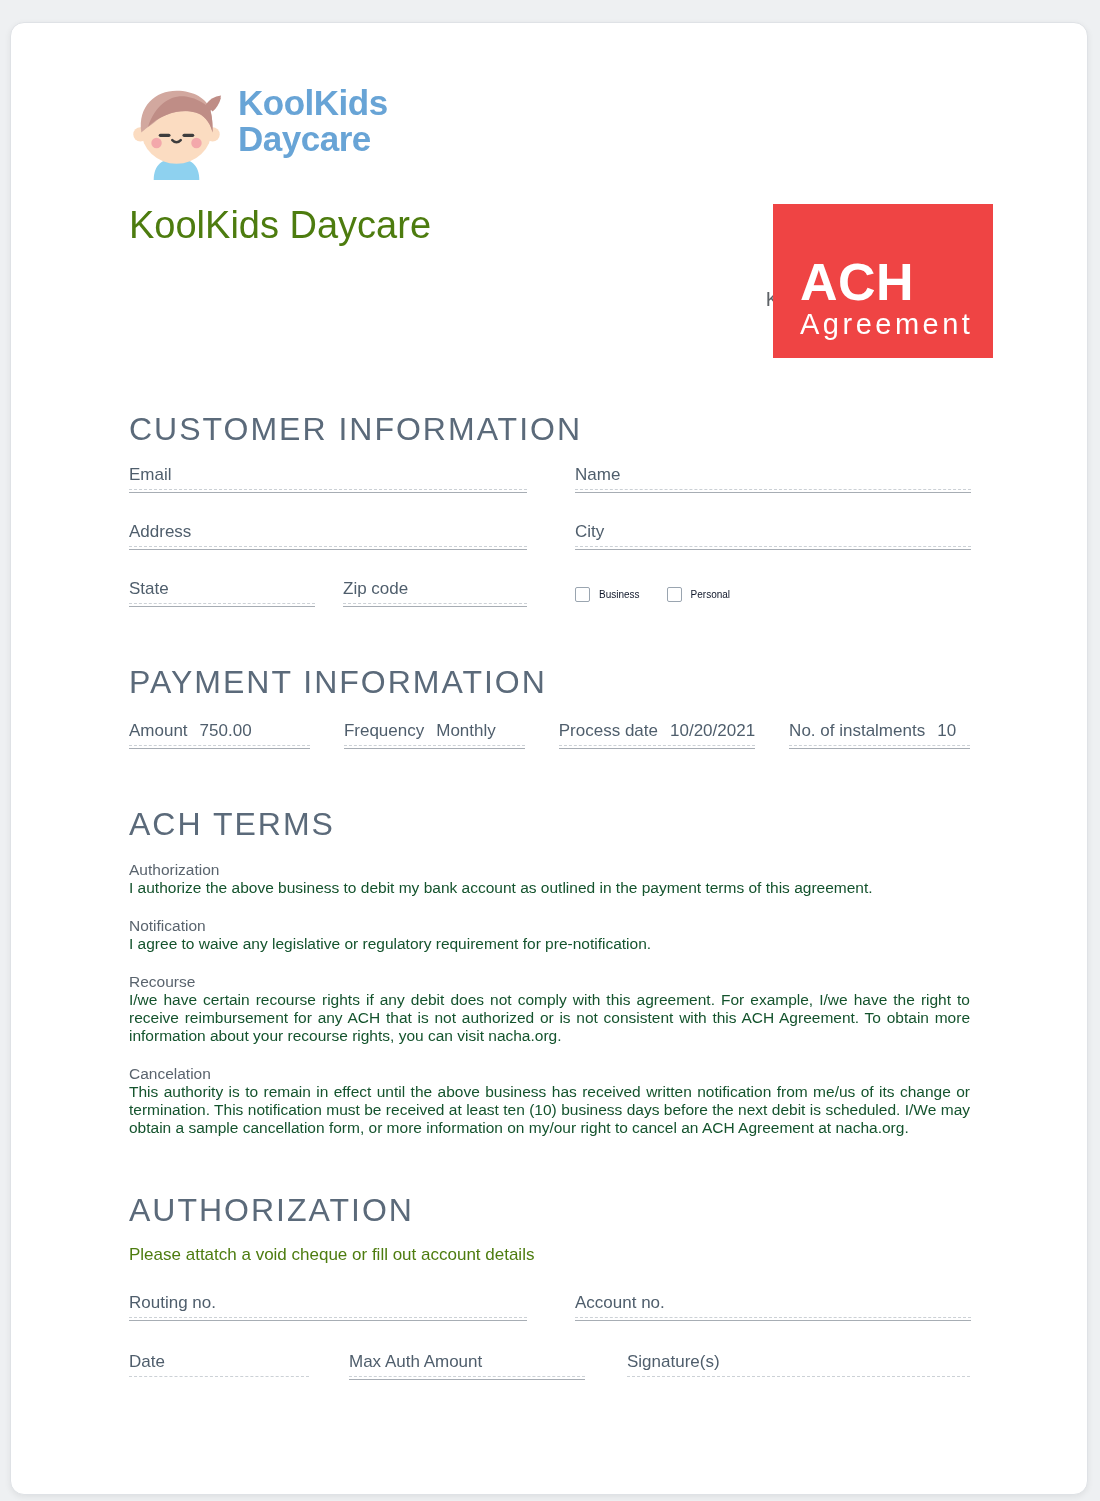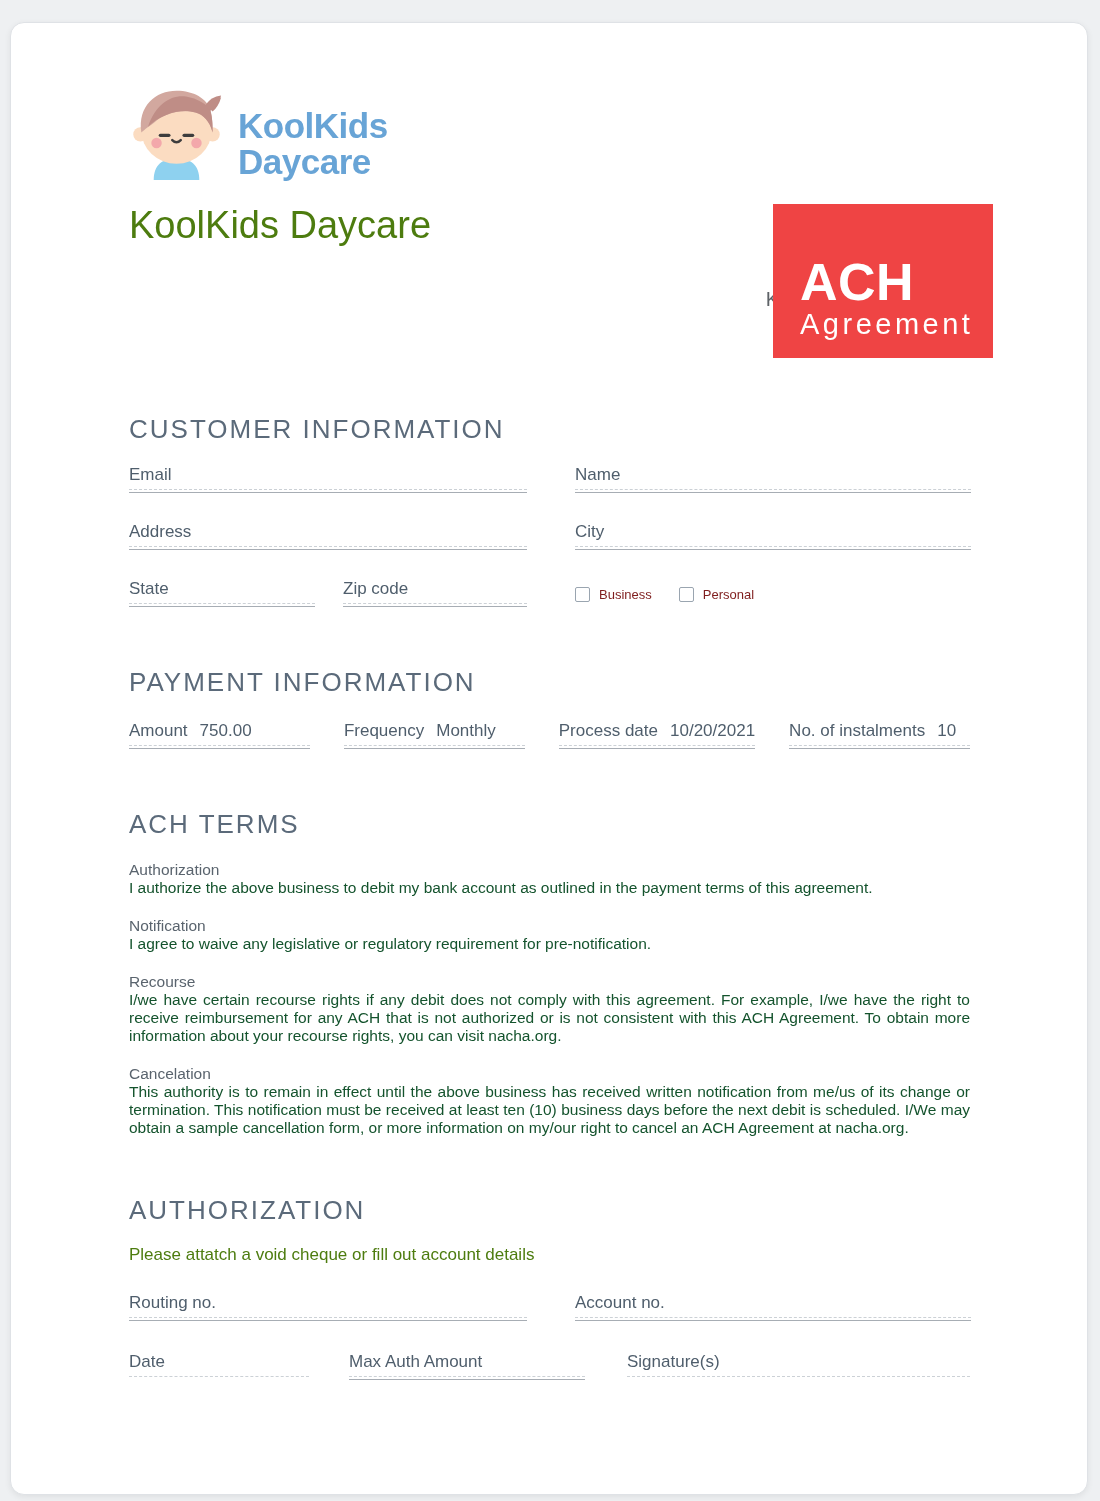--- a/index.html
+++ b/index.html
@@ -14,60 +14,60 @@
     left: 10px; top: 22px;
     width: 1078px; height: 1473px;
     background: #ffffff;
     border: 1px solid #dfe2e6;
     border-radius: 14px;
     box-shadow: 0 2px 6px rgba(0,0,0,0.07);
   }
   .content { padding: 62px 117px 0 118px; position: relative; }
 
   
-  .logo-row { display: flex; align-items: flex-end; gap: 14px; }
+  .logo-row { display: flex; align-items: flex-start; gap: 14px; }
   .logo-mark { width: 95px; height: 95px; flex: 0 0 auto; }
   .wordmark { font-weight: bold; color: #68a4d6; font-size: 35px; line-height: 36px; letter-spacing: -0.5px; }
 
   .company-name { margin-top: 23px; font-size: 38px; font-weight: 400; color: #4d7c0f; line-height: 44px; }
   .company-addr { font-size: 20px; color: #5e6267; line-height: 35px; padding-left: 2px; text-align: right; }
 
   .ach-badge {
     position: absolute;
     top: 181px; right: 94px;
     width: 220px; height: 154px;
     background: #ef4444;
     color: #ffffff;
     display: flex; flex-direction: column;
     justify-content: flex-end; align-items: flex-start;
     padding: 0 0 17px 27px;
   }
   .ach-big { font-size: 52px; font-weight: bold; line-height: 46px; letter-spacing: 0.5px; }
   .ach-sub { font-size: 29px; font-weight: normal; letter-spacing: 3.5px; margin-top: 3px; }
 
   
-  h2.section-h { font-size: 26px; font-weight: 500; letter-spacing: 2px; color: #5b6a7a; line-height: 30px; }
+  h2.section-h { font-size: 32px; font-weight: 500; letter-spacing: 2px; color: #5b6a7a; line-height: 30px; }
   .sec-customer { margin-top: 62px; }
   .sec-payment  { margin-top: 60px; }
   .sec-terms    { margin-top: 60px; }
   .sec-auth     { margin-top: 58px; }
 
   
   .grid-2 { margin-top: 20px; display: grid; grid-template-columns: 398px 396px; column-gap: 48px; row-gap: 28px; }
   .field-label, .pf-label, .pf-value { font-size: 17px; color: #4f5e6c; line-height: 21px; }
   .lines { margin-top: 4px; }
   .l-dash  { height: 0; border-bottom: 1px dashed #ccd1d6; }
   .l-solid { height: 0; border-bottom: 1px solid #a7adb4; margin-top: 2px; }
   .subrow { display: flex; gap: 28px; }
   .w-state { width: 186px; } .w-zip { width: 184px; }
 
   .cb-row { display: flex; align-items: center; gap: 27px; padding-top: 4px; }
   .checkbox { display: flex; align-items: center; gap: 9px; cursor: pointer; }
   .cb-box { width: 15px; height: 15px; border: 1.5px solid #9aa5b0; border-radius: 2px; background: #fff; }
-  .cb-label { font-size: 13px; color: #7f1d1d; }
+  .cb-label { font-size: 10px; color: #0f172a; }
 
   .grid-4 { margin-top: 23px; display: grid; grid-template-columns: repeat(4, 1fr); column-gap: 34px; }
   .pf-row { display: flex; gap: 12px; white-space: nowrap; }
 
   
   .term { margin-top: 20px; font-size: 15.5px; line-height: 18px; }
   .term:first-of-type { margin-top: 22px; }
   .term-title { color: #5a646e; }
   .term-body { color: #14532d; text-align: justify; }
 

